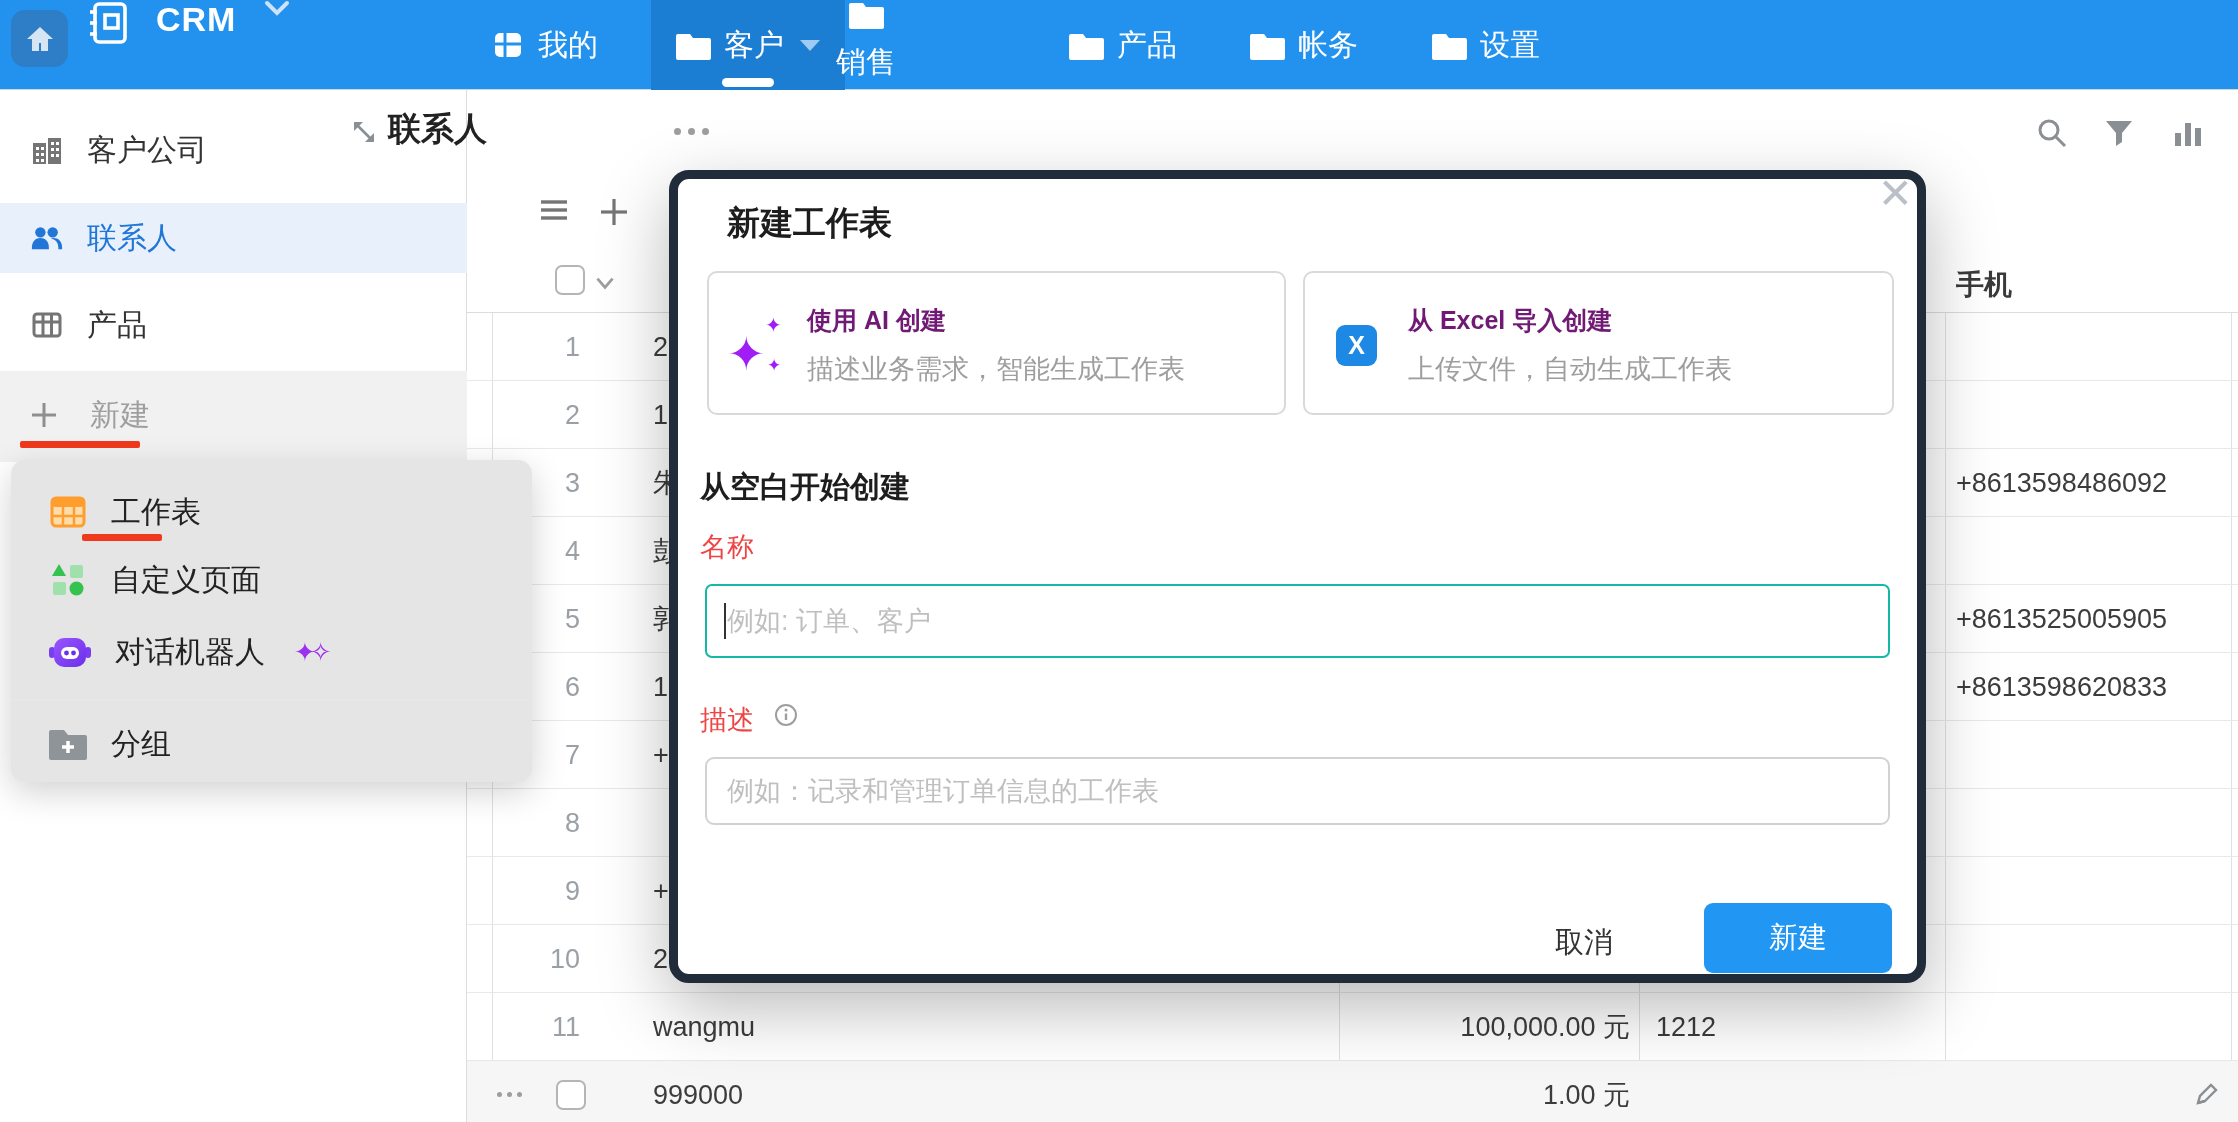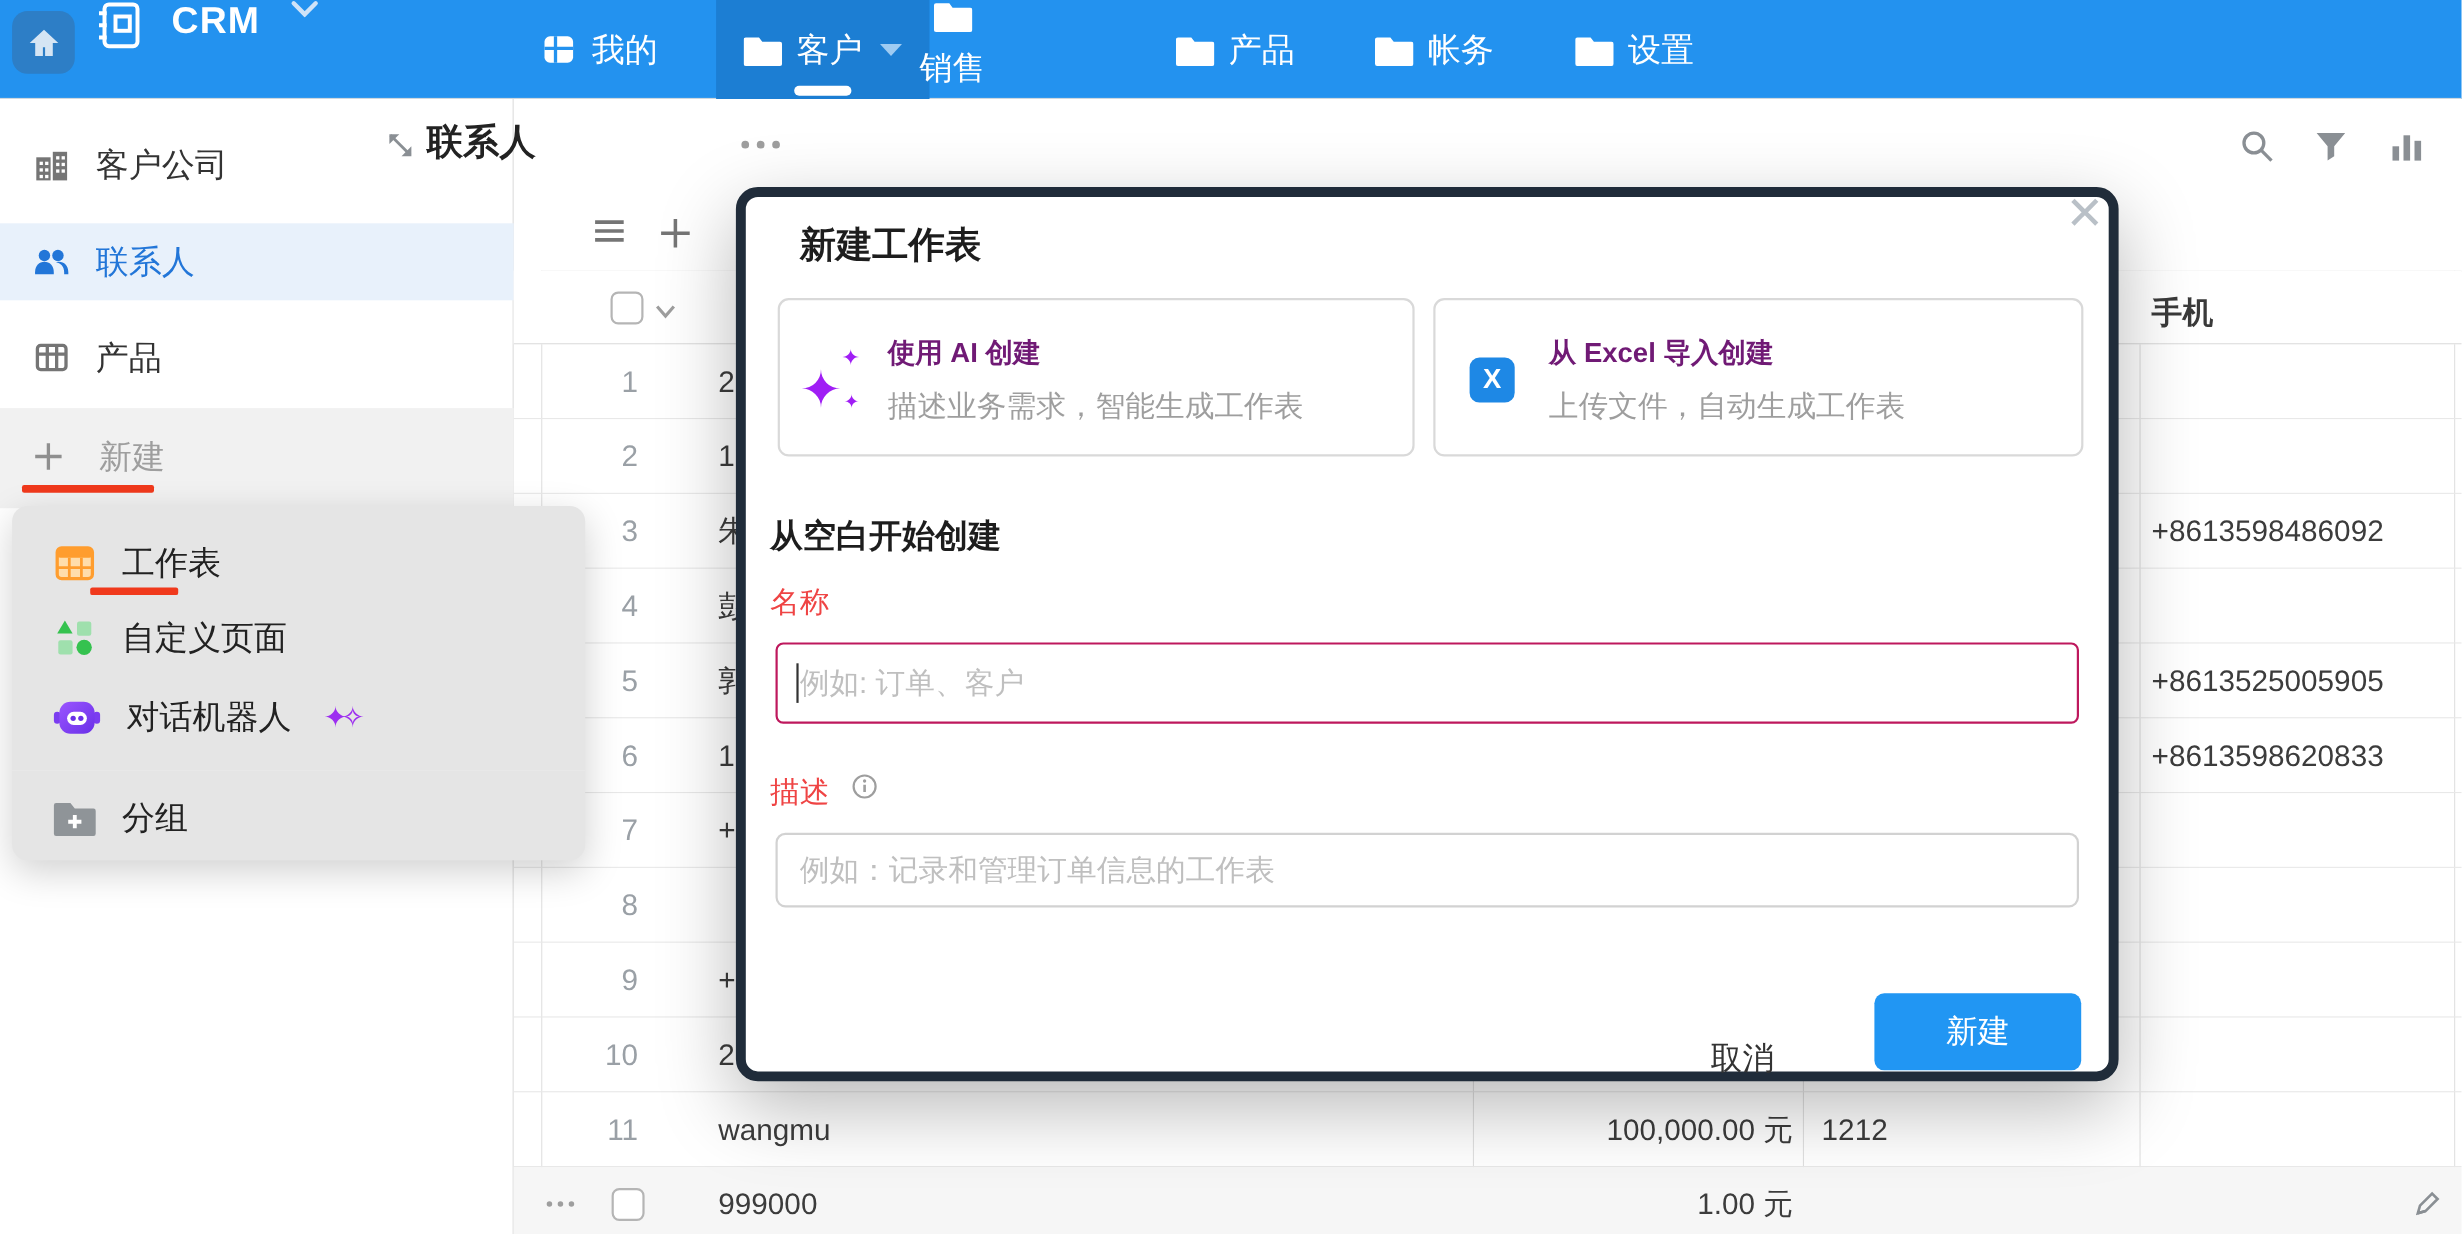--- a/index.html
+++ b/index.html
@@ -88,25 +88,25 @@
   .ai-spark .s1{position:absolute;left:0;top:14px;font-size:46px;}
   .ai-spark .s2{position:absolute;left:38px;top:0px;font-size:20px;}
   .ai-spark .s3{position:absolute;left:40px;top:42px;font-size:17px;}
   .excel-badge{position:absolute;left:31px;top:52px;width:41px;height:41px;border-radius:9px;background:#1e88e5;
                color:#fff;font-size:25px;font-weight:bold;display:flex;align-items:center;justify-content:center;}
   .blank-heading{position:absolute;left:22px;top:288px;font-size:30px;font-weight:bold;color:#1d1d1d;}
   .field-label{position:absolute;left:22px;font-size:27px;color:#ef4444;}
   .info-ico{position:absolute;left:96px;top:524px;width:24px;height:24px;}
   .m-input{position:absolute;left:27px;width:1185px;font-size:27px;color:#333;padding:0 20px;outline:none;
            font-family:"Liberation Sans",sans-serif;background:#fff;}
-  .name-input{top:405px;height:74px;border:2px solid #be185d;border-radius:7px;}
+  .name-input{top:405px;height:74px;border:2px solid #14b8a6;border-radius:7px;}
   .desc-input{top:578px;height:68px;border:2px solid #d2d2d2;border-radius:9px;}
   .m-input::placeholder{color:#bfbfbf;}
   .text-caret{position:absolute;left:46px;top:424px;width:2px;height:36px;background:#333;z-index:101;}
-  .btn-cancel{position:absolute;left:856px;top:757px;width:100px;height:52px;line-height:52px;text-align:center;
+  .btn-cancel{position:absolute;left:856px;top:736px;width:100px;height:52px;line-height:52px;text-align:center;
               font-size:29px;color:#333;cursor:pointer;background:none;border:none;font-family:"Liberation Sans",sans-serif;}
   .btn-create{position:absolute;left:1026px;top:724px;width:188px;height:70px;background:#2196f3;border:none;border-radius:9px;
               color:#fff;font-size:29px;cursor:pointer;font-family:"Liberation Sans",sans-serif;}
 </style>
 </head>
 <body>
 
 <div class="screen">
 
   <div class="topbar">

